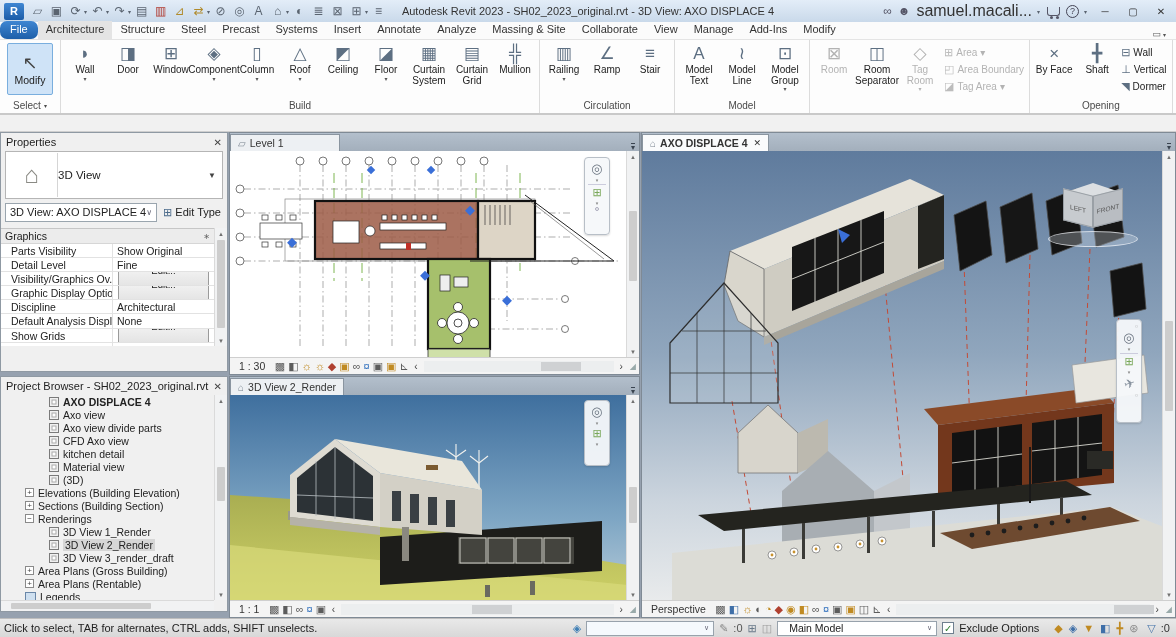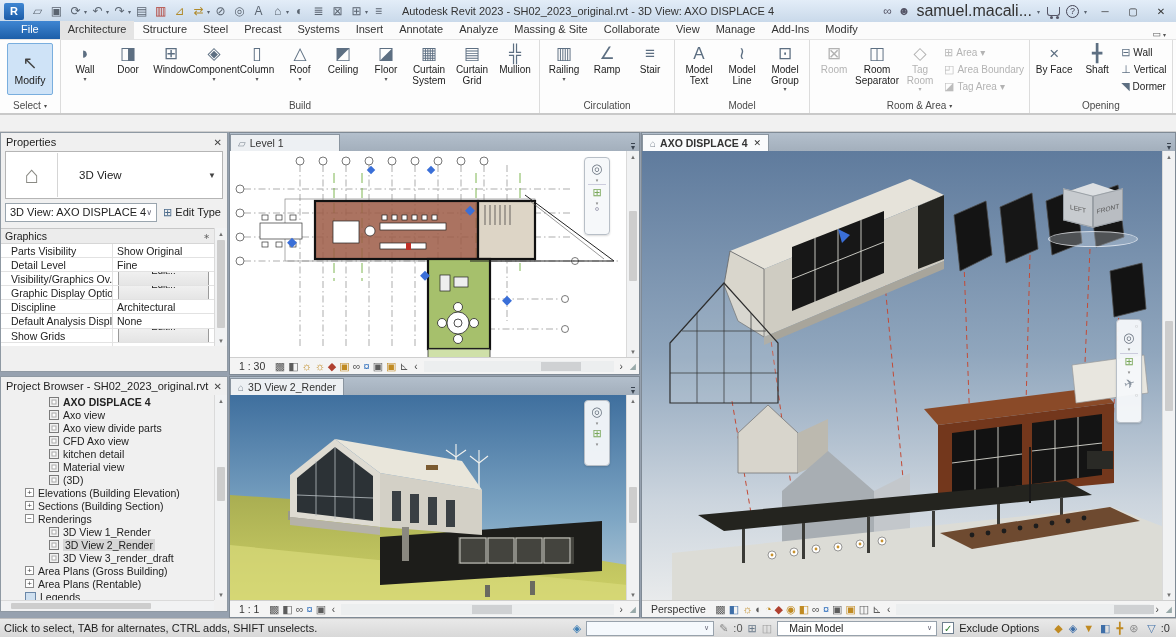--- a/index.html
+++ b/index.html
@@ -17,21 +17,21 @@
   .tbr-icon { font-size:12px; color:#556; }
   #user-name { font-size:16px; color:#333; }
   .win-btn { width:22px; height:16px; display:flex; align-items:center; justify-content:center; font-size:10px; color:#333; }
   #cart-icon { width:13px; height:9px; border:1px solid #556; border-top:none; border-radius:0 0 3px 3px; position:relative; }
   #cart-icon:after { content:""; position:absolute; left:2px; bottom:-4px; width:3px; height:3px; border-radius:50%; background:#556; box-shadow:6px 0 0 #556; }
   #help-icon { width:13px; height:13px; border:1px solid #445; border-radius:50%; display:flex; align-items:center; justify-content:center; font-size:9px; color:#445; }
 
   
   #tabsrow { position:absolute; left:0; top:22px; width:1176px; height:18px; background:#fbfbfb; display:flex; align-items:flex-end; border-bottom:1px solid #e4e4e4; }
   .rtab { padding:2px 8px 4px; font-size:11px; color:#333; }
-  .rtab.file { background:linear-gradient(#3f86d2,#1d5fa9); color:#fff; padding:2px 21px 3px; }
+  .rtab.file { background:linear-gradient(#3f86d2,#1d5fa9); color:#fff; padding:2px 10px 3px;border-radius:7px; }
   .rtab.active { background:#e4e4e4; }
   #tab-extra { margin-left:auto; margin-right:10px; display:flex; align-items:center; gap:2px; color:#555; font-size:9px; }
 
   
   #ribbon { position:absolute; left:0; top:40px; width:1176px; height:75px; background:#fdfdfd; border-bottom:2px solid #c9c9c9; display:flex; }
   .rpanel { display:flex; flex-direction:column; border-right:1px solid #dcdcdc; }
   .rpanel-body { flex:1; display:flex; align-items:flex-start; padding:2px 3px 0; gap:1px; }
   .rpanel-label { height:15px; display:flex; align-items:center; justify-content:center; gap:3px; font-size:10px; color:#4a4a4a; }
   .rbig { display:flex; flex-direction:column; align-items:center; width:42px; padding:1px 0; }
   .rbig .ric { font-size:17px; line-height:22px; color:#5d6f82; }
@@ -51,21 +51,21 @@
   
   #workspace { position:absolute; left:0; top:132px; width:1176px; height:486px; background:#96a1af; }
   .palette { position:absolute; left:0; width:228px; background:#f0f0f0; border:1px solid #8f99a3; }
   .pal-title { height:18px; display:flex; align-items:center; padding:0 5px; font-size:11px; color:#222; }
   .pal-close { margin-left:auto; font-size:10px; color:#444; }
 
   
   #properties { top:0; height:240px; }
   #typesel { height:48px; margin:0 4px; background:#fff; border:1px solid #b5b5b5; display:flex; align-items:center; }
   #type-icon-box { width:52px; height:44px; border-right:1px solid #d5d5d5; display:flex; align-items:center; justify-content:center; font-size:24px; color:#8a8a84; }
-  #typesel .tname { margin-left:21px; font-size:11.5px; }
+  #typesel .tname { margin-left:0; font-size:11.5px; }
   #typesel .tarrow { margin-left:auto; margin-right:6px; font-size:8px; color:#444; }
   #instrow { height:22px; margin:2px 4px 0; display:flex; align-items:center; gap:4px; }
   #inst-combo { flex:1; height:19px; background:#fff; border:1px solid #9aa5ae; display:flex; align-items:center; padding:0 4px; font-size:11px; }
   #inst-combo .car { margin-left:auto; color:#667; font-size:8px; }
   #edittype { display:flex; align-items:center; gap:3px; font-size:11px; padding:0 2px; }
   #edittype .eticon { font-size:11px; color:#4a6a8a; }
   #prop-grid { position:absolute; left:0; right:13px; top:95px; bottom:25px; background:#fff; border-top:1px solid #c6c6c6; overflow:hidden; }
   .sec-hdr { height:15px; background:#ececec; border-bottom:1px solid #d6d6d6; display:flex; align-items:center; padding:0 4px; font-size:10.5px; }
   .sec-hdr .pin { margin-left:auto; font-size:8px; color:#666; }
   .prow { height:14.1px; display:flex; border-bottom:1px solid #e2e2e2; }
@@ -342,24 +342,20 @@
               <span class="ric">◰</span>
               <span>Area Boundary</span>
             </div>
             <div class="rsmall dis">
               <span class="ric">◪</span>
               <span>Tag Area</span>
               <span class="rar">▾</span>
             </div>
           </div>
         </div>
-        <div class="rpanel-label">
-          <span>Room &amp; Area</span>
-          <span style="font-size: 6px;">▾</span>
-        </div>
       </div>
       <div class="rpanel">
         <div class="rpanel-body">
           <div class="rbig">
             <span class="ric">×</span>
             <span class="rlb">By Face</span>
           </div>
           <div class="rbig">
             <span class="ric">╋</span>
             <span class="rlb">Shaft</span>

